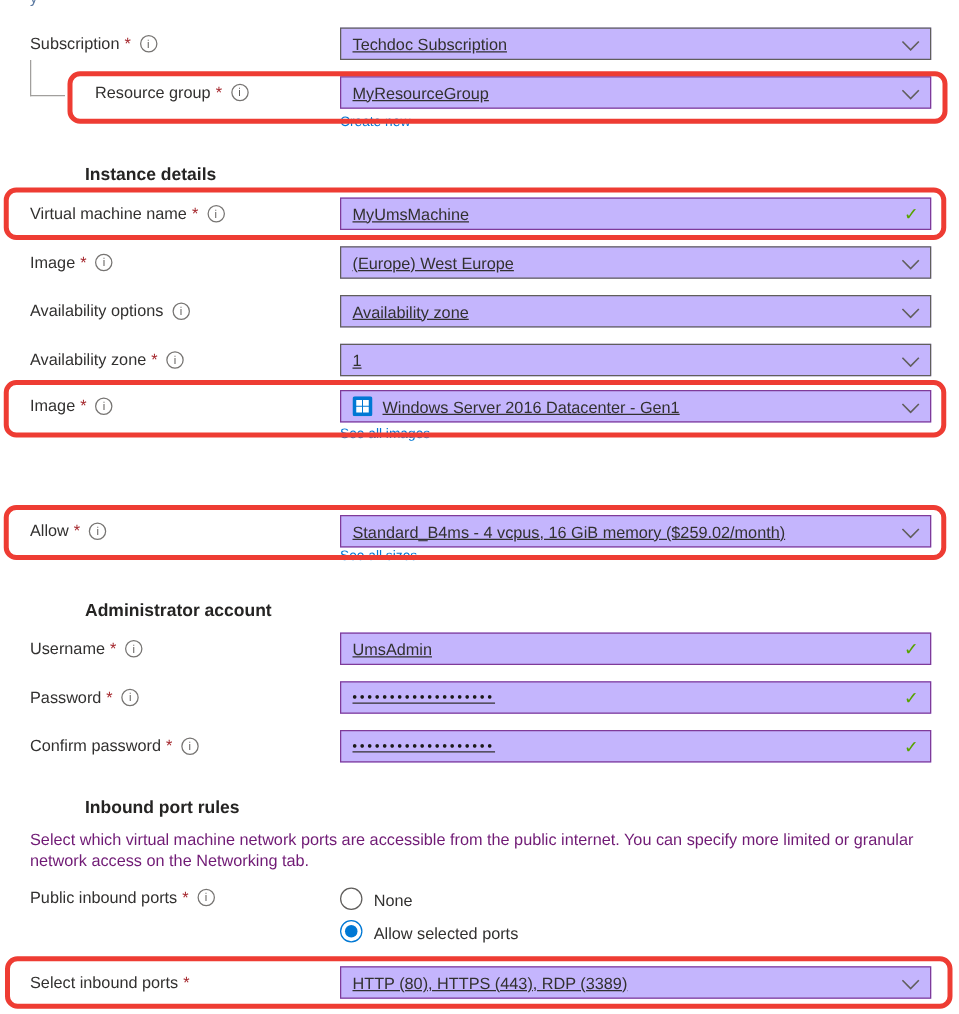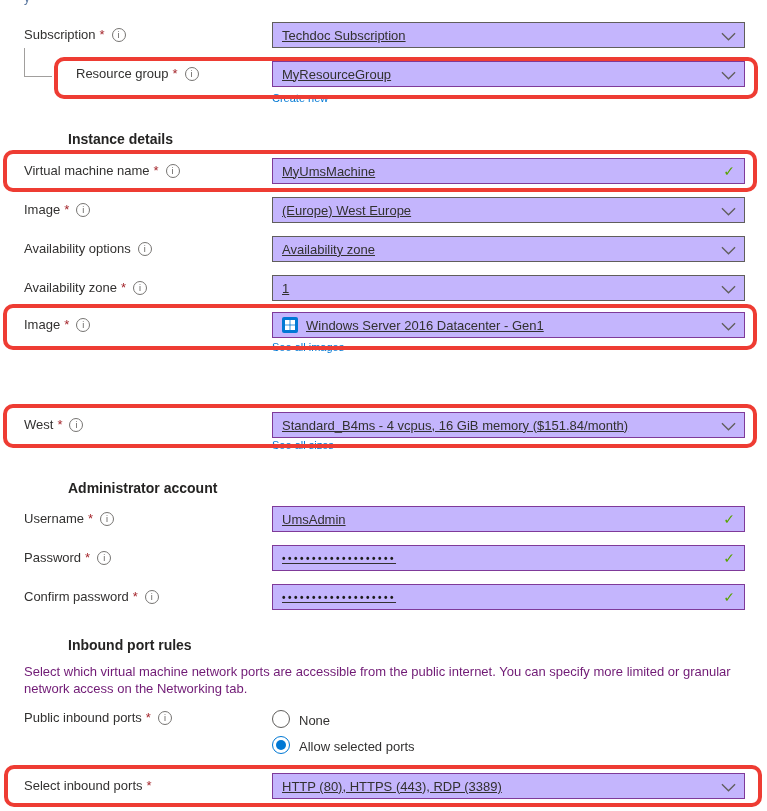--- a/index.html
+++ b/index.html
@@ -265,26 +265,26 @@
       <svg class="chev" width="15" height="9" viewBox="0 0 16 9">
           <path d="M1 1l7 7 7-7" fill="none" stroke="#605e5c" stroke-width="1.4"></path>
         </svg>
     </div>
   </div>
   <a class="link" style="top:341px">See all images</a>
 
 
   <div class="row" style="top:412px">
     <div class="lbl">
-      <span>West</span>
+      <span>Allow</span>
       <span class="req">*</span>
       <i class="info"></i>
     </div>
     <div class="field purple">
-      <span>Standard_B4ms - 4 vcpus, 16 GiB memory ($151.84/month)</span>
+      <span>Standard_B4ms - 4 vcpus, 16 GiB memory ($259.02/month)</span>
       <svg class="chev" width="15" height="9" viewBox="0 0 16 9">
           <path d="M1 1l7 7 7-7" fill="none" stroke="#605e5c" stroke-width="1.4"></path>
         </svg>
     </div>
   </div>
   <a class="link" style="top:439px">See all sizes</a>
 
   <div class="heading" style="top:480px">Administrator account</div>
 
   <div class="row" style="top:506px">

